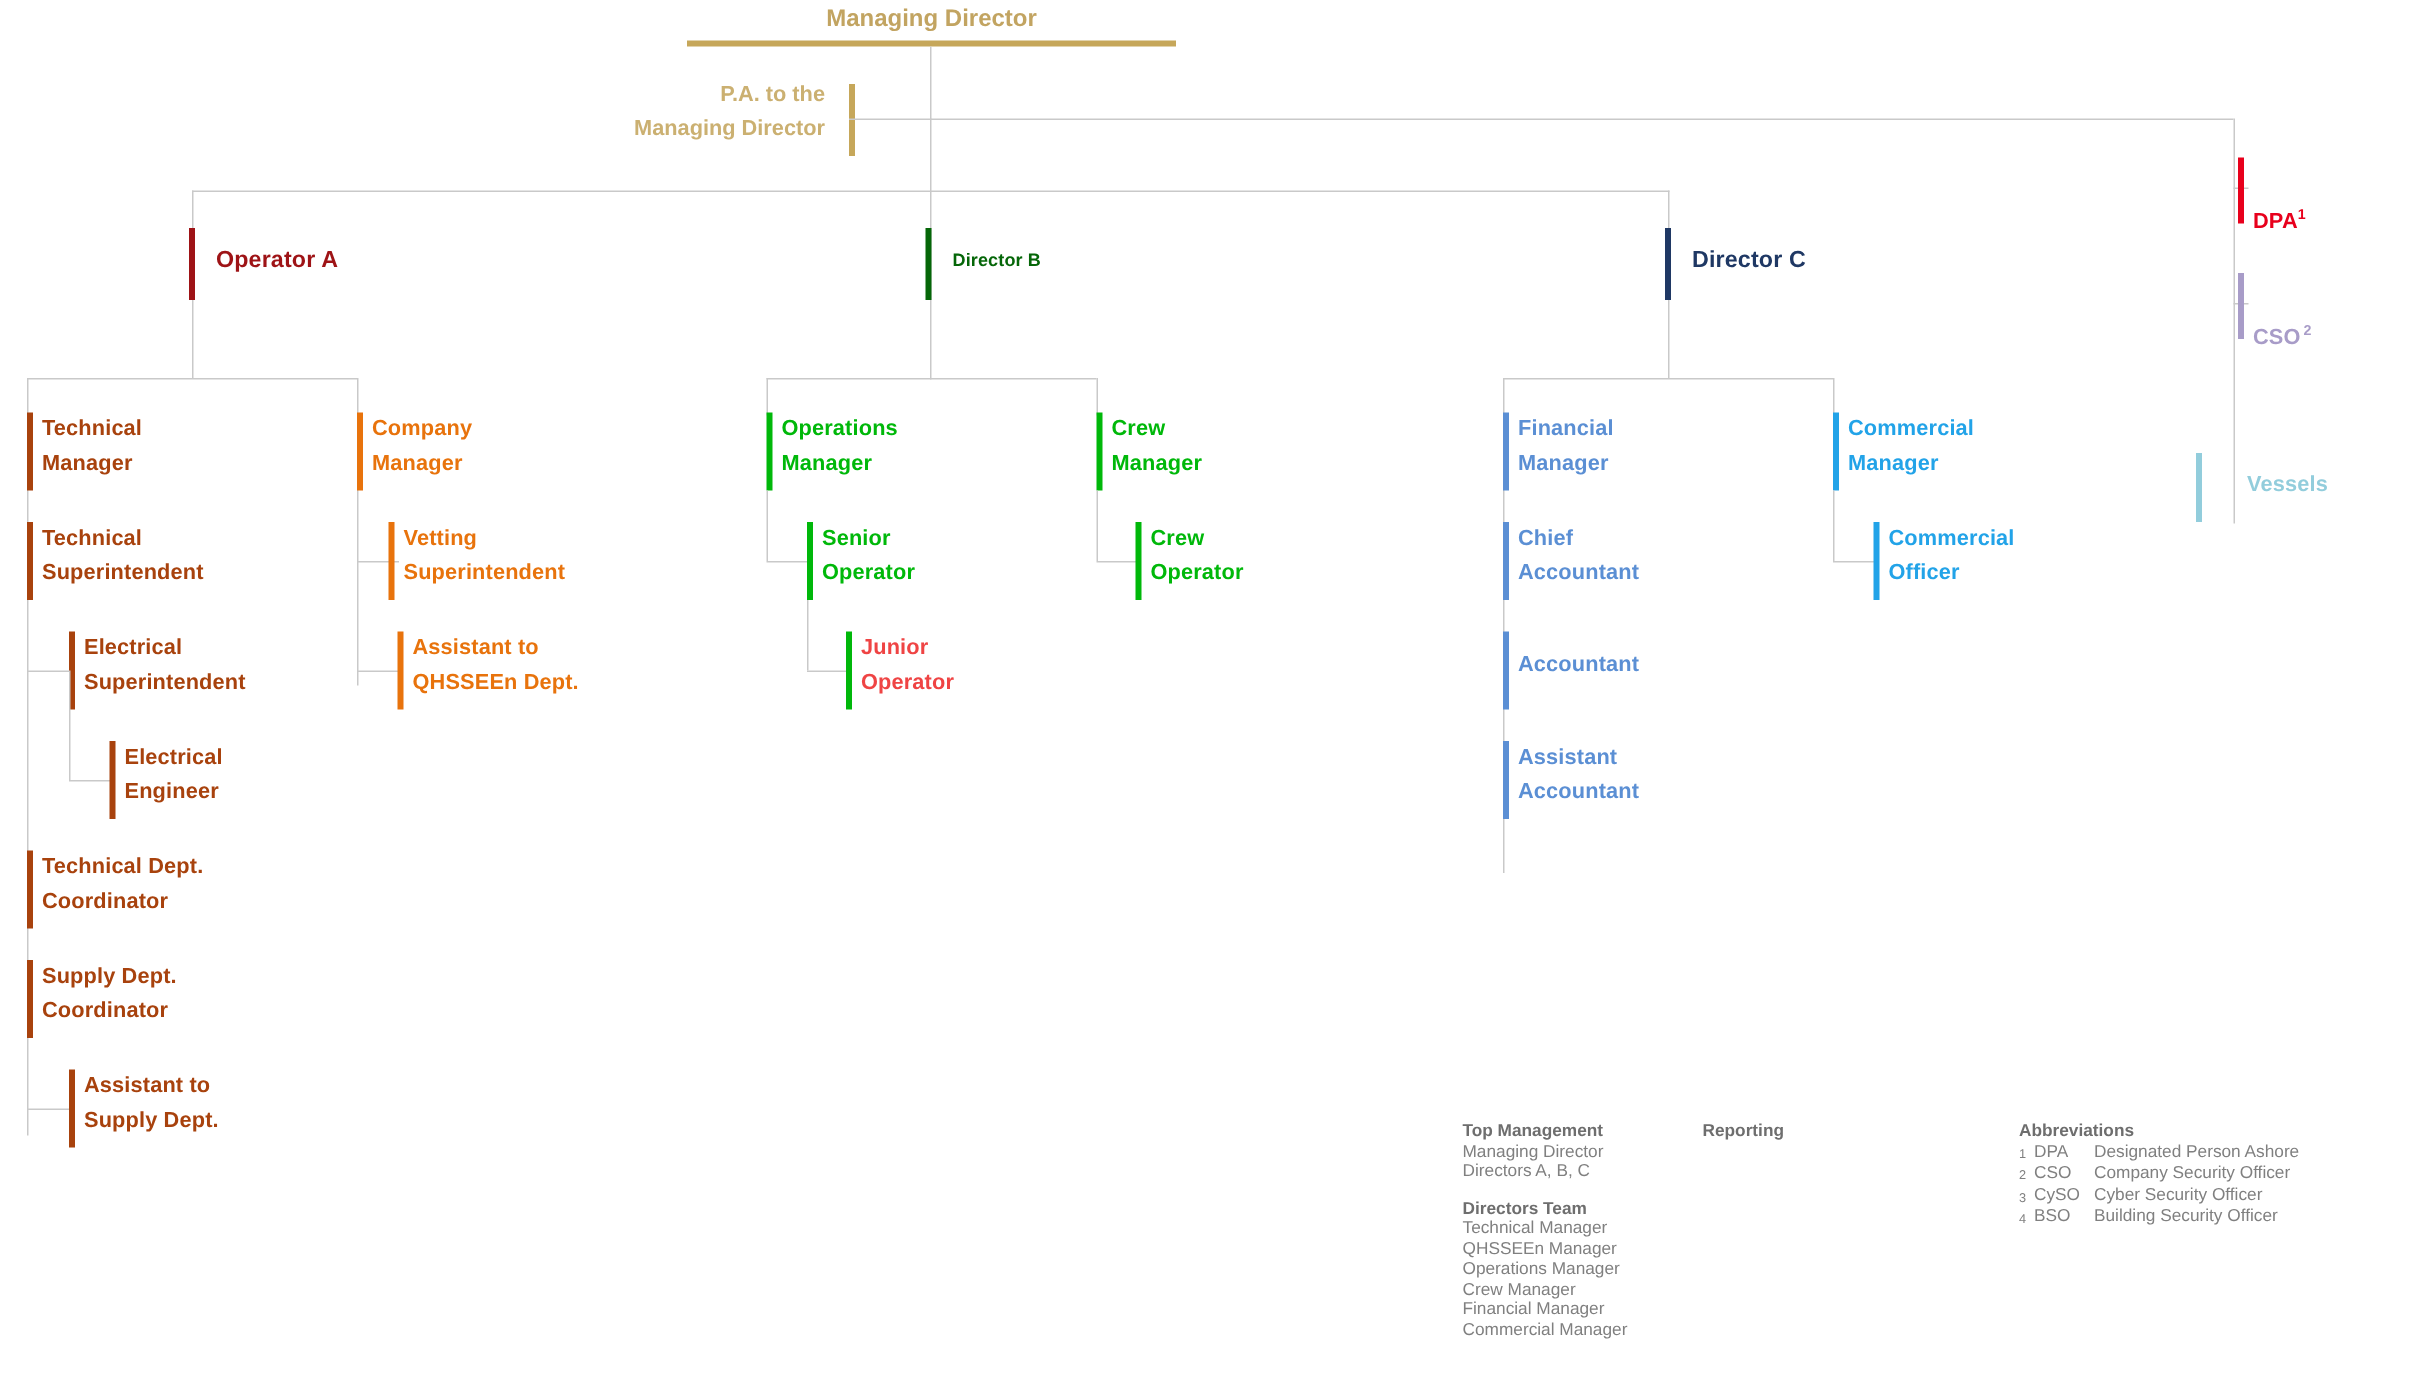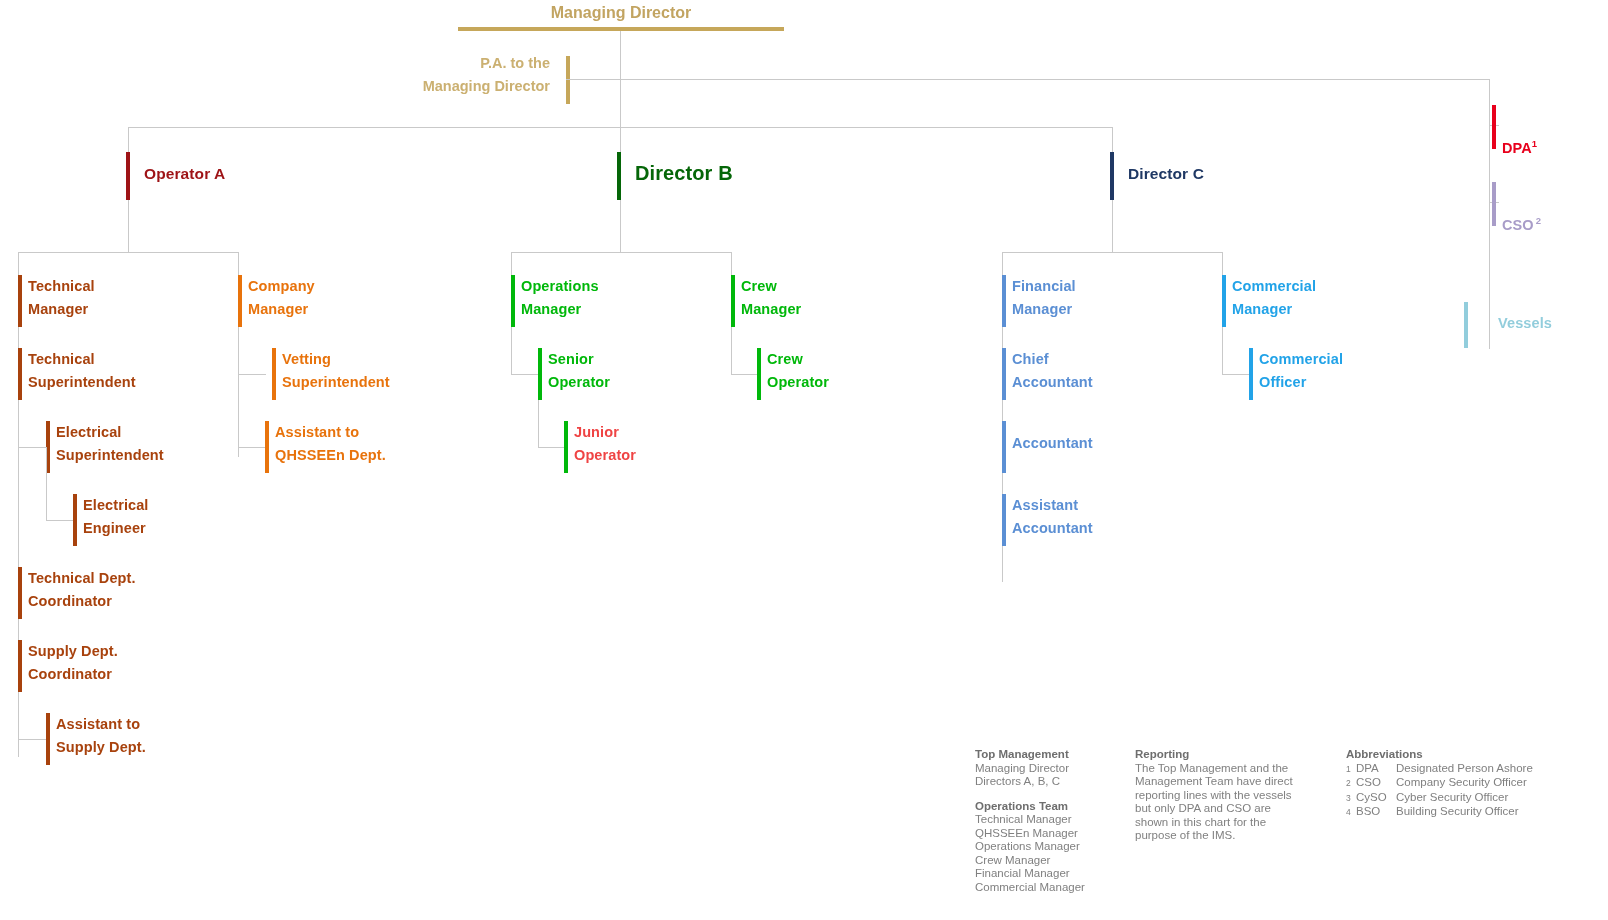--- a/index.html
+++ b/index.html
@@ -87,21 +87,21 @@
   <div class="ln v" style="left:128px;top:127px;height:125px;"></div>
   <div class="ln v" style="left:1112px;top:127px;height:125px;"></div>
 
   <div class="node" style="left:126px;top:152px;">
     <div class="bar" style="background:#9e1316;height:48px;"></div>
     <div class="lbl" style="color:#9e1316;padding-top:10px;font-size:15.5px;padding-left:14px;">Operator A</div>
   </div>
 
   <div class="node" style="left:617px;top:152px;">
     <div class="bar" style="background:#056608;height:48px;"></div>
-    <div class="lbl" style="color:#056608;padding-top:10px;font-size:20px;padding-left:14px;">Director B</div>
+    <div class="lbl" style="color:#056608;padding-top:10px;font-size:12px;padding-left:14px;">Director B</div>
   </div>
 
   <div class="node" style="left:1110px;top:152px;">
     <div class="bar" style="background:#1f3864;height:48px;"></div>
     <div class="lbl" style="color:#1f3864;padding-top:10px;font-size:15.5px;padding-left:14px;">Director C</div>
   </div>
 
   <div class="ln h" style="left:18px;top:252px;width:220px;"></div>
   <div class="ln v" style="left:18px;top:252px;height:505px;"></div>
   <div class="ln v" style="left:238px;top:252px;height:205px;"></div>
@@ -152,21 +152,21 @@
 Supply Dept.</div>
   </div>
 
   <div class="node" style="left:238px;top:275px;">
     <div class="bar" style="background:#e8730c;height:52px;"></div>
     <div class="lbl" style="color:#e8730c;">Company
 Manager</div>
   </div>
 
   <div class="ln h" style="left:238px;top:374px;width:28px;"></div>
-  <div class="node" style="left:272px;top:348px;">
+  <div class="node" style="left:259px;top:348px;">
     <div class="bar" style="background:#e8730c;height:52px;"></div>
     <div class="lbl" style="color:#e8730c;">Vetting
 Superintendent</div>
   </div>
 
   <div class="ln h" style="left:238px;top:447px;width:28px;"></div>
   <div class="node" style="left:265px;top:421px;">
     <div class="bar" style="background:#e8730c;height:52px;"></div>
     <div class="lbl" style="color:#e8730c;">Assistant to
 QHSSEEn Dept.</div>
@@ -252,32 +252,31 @@
     <div class="bar" style="background:#22a3e8;height:52px;"></div>
     <div class="lbl" style="color:#22a3e8;">Commercial
 Officer</div>
   </div>
 
   <div class="legend" style="left:975px;top:748px;width:150px;">
     <div class="hd">Top Management</div>
     <div>Managing Director</div>
     <div>Directors A, B, C</div>
     <div class="gap"></div>
-    <div class="hd">Operations Team</div>
+    <div class="hd">Directors Team</div>
     <div>Technical Manager</div>
     <div>QHSSEEn Manager</div>
     <div>Operations Manager</div>
     <div>Crew Manager</div>
     <div>Financial Manager</div>
     <div>Commercial Manager</div>
   </div>
 
   <div class="legend" style="left:1135px;top:748px;width:172px;">
     <div class="hd">Reporting</div>
-    <div>The Top Management and the Management Team have direct reporting lines with the vessels but only DPA and CSO are shown in this chart for the purpose of the IMS.</div>
   </div>
 
   <div class="legend" style="left:1346px;top:748px;width:250px;">
     <div class="hd">Abbreviations</div>
     <div class="abbr-row">
       <div class="sup">1</div>
       <div class="ab">DPA</div>
       <div>Designated Person Ashore</div>
     </div>
     <div class="abbr-row">

